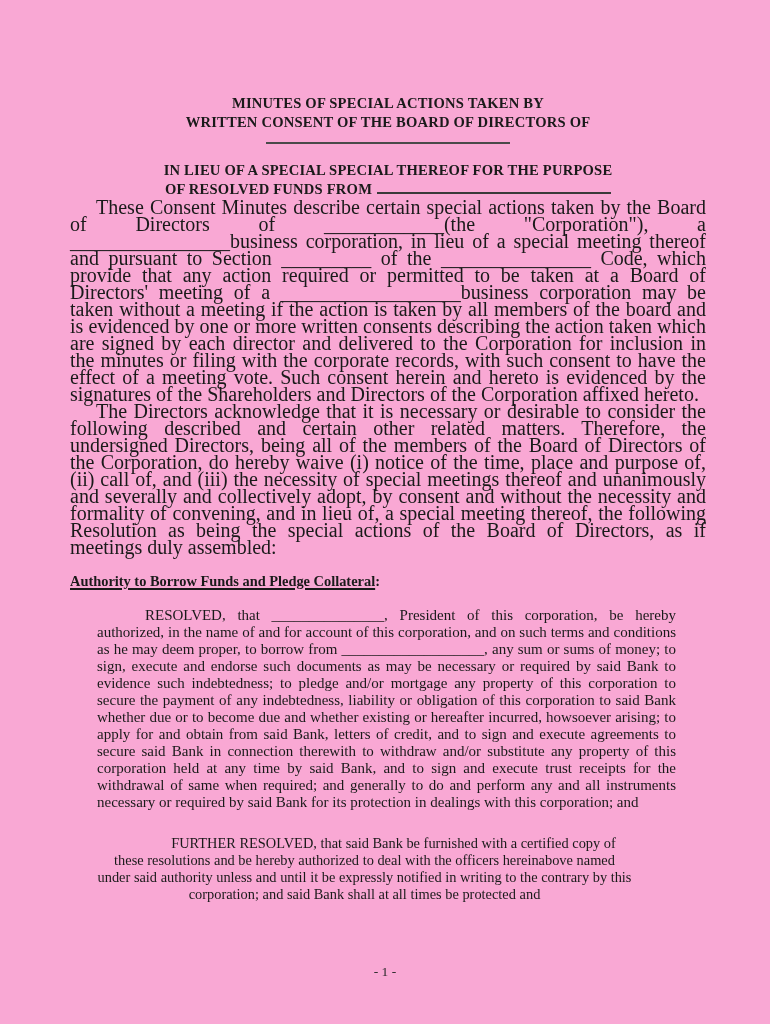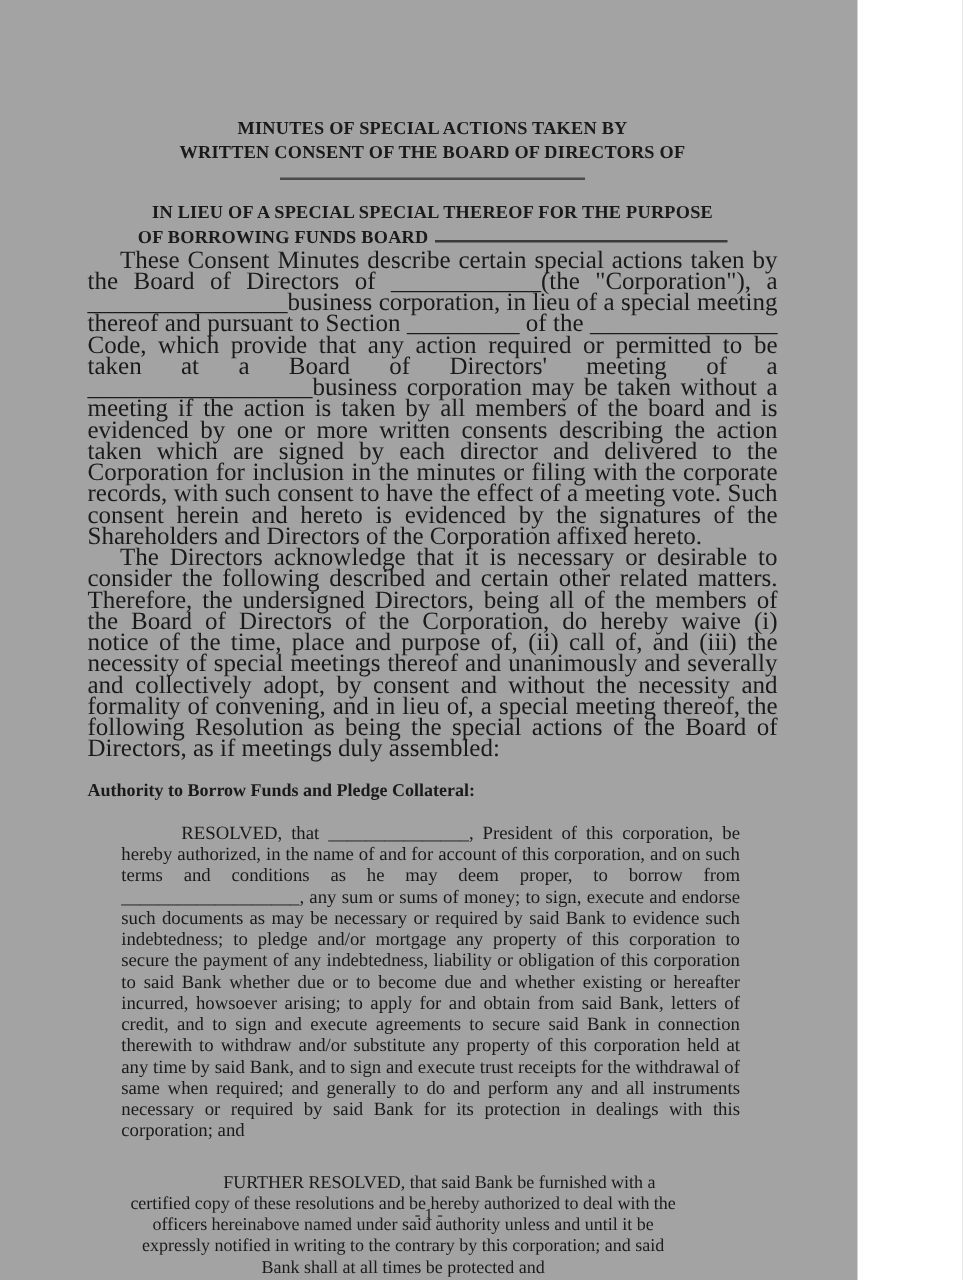--- a/index.html
+++ b/index.html
@@ -2,23 +2,23 @@
 <html><head>
 <meta charset="utf-8">
 <style>
   html, body {
     margin: 0;
     padding: 0;
     background: #ffffff;
   }
   .page {
     position: relative;
-    width: 686px;
+    width: 770px;
     height: 1024px;
-    background: #a3a3a3;
+    background: #f9a8d4;
     font-family: "Liberation Serif", serif;
     color: #1a1a1a;
     overflow: hidden;
     box-sizing: border-box;
   }
   .content {
     padding: 94px 64px 0 70px;
     box-sizing: border-box;
   }
   .title-line {
@@ -54,20 +54,21 @@
   }
   .para-intro { margin-top: 15px; }
   .para-waiver { margin-top: 17px; }
   .section-heading {
     margin: 17px 0 0 0;
     font-size: 14.4px;
     line-height: 17px;
     font-weight: bold;
   }
   .section-heading .underlined {
+    text-decoration: underline;
     text-decoration-thickness: 1.5px;
     text-underline-offset: 2px;
     text-align: right;
   }
   p.resolution {
     font-size: 15px;
     line-height: 17px;
     margin: 17px 30px 0 27px;
     text-align: justify;
     text-indent: 48px;
@@ -96,21 +97,21 @@
   <div class="content">
 
     <div class="title-line">MINUTES OF SPECIAL ACTIONS TAKEN BY</div>
     <div class="title-line">WRITTEN CONSENT OF THE BOARD OF DIRECTORS OF</div>
 
     <div class="center-rule"></div>
 
     <div class="subtitle-block">
       <div class="title-line">IN LIEU OF A SPECIAL SPECIAL THEREOF FOR THE PURPOSE</div>
       <div class="title-line">
-        <span>OF BORROWING FUNDS BOARD</span><span class="inline-blank"></span>
+        <span>OF RESOLVED FUNDS FROM</span><span class="inline-blank"></span>
       </div>
     </div>
 
     <p class="body-para para-intro">These Consent Minutes describe certain special actions taken by the Board of Directors of ____________(the "Corporation"), a ________________business corporation, in lieu of a special meeting thereof and pursuant to Section _________ of the _______________ Code, which provide that any action required or permitted to be taken at a Board of Directors' meeting of a __________________business corporation may be taken without a meeting if the action is taken by all members of the board and is evidenced by one or more written consents describing the action taken which are signed by each director and delivered to the Corporation for inclusion in the minutes or filing with the corporate records, with such consent to have the effect of a meeting vote.  Such consent herein and hereto is evidenced by the signatures of the Shareholders and Directors of the Corporation affixed hereto.</p>
 
     <p class="body-para para-waiver">The Directors acknowledge that it is necessary or desirable to consider the following described and certain other related matters.  Therefore, the undersigned Directors, being all of the members of the Board of Directors of the Corporation, do hereby waive (i) notice of the time, place and purpose of, (ii) call of, and (iii) the necessity of special meetings thereof and unanimously and severally and collectively adopt, by consent and without the necessity and formality of convening, and in lieu of, a special meeting thereof, the following Resolution as being the special actions of the Board of Directors, as if meetings duly assembled:</p>
 
     <p class="section-heading">
       <span class="underlined">Authority to Borrow Funds and Pledge Collateral</span><span>:</span>
     </p>

